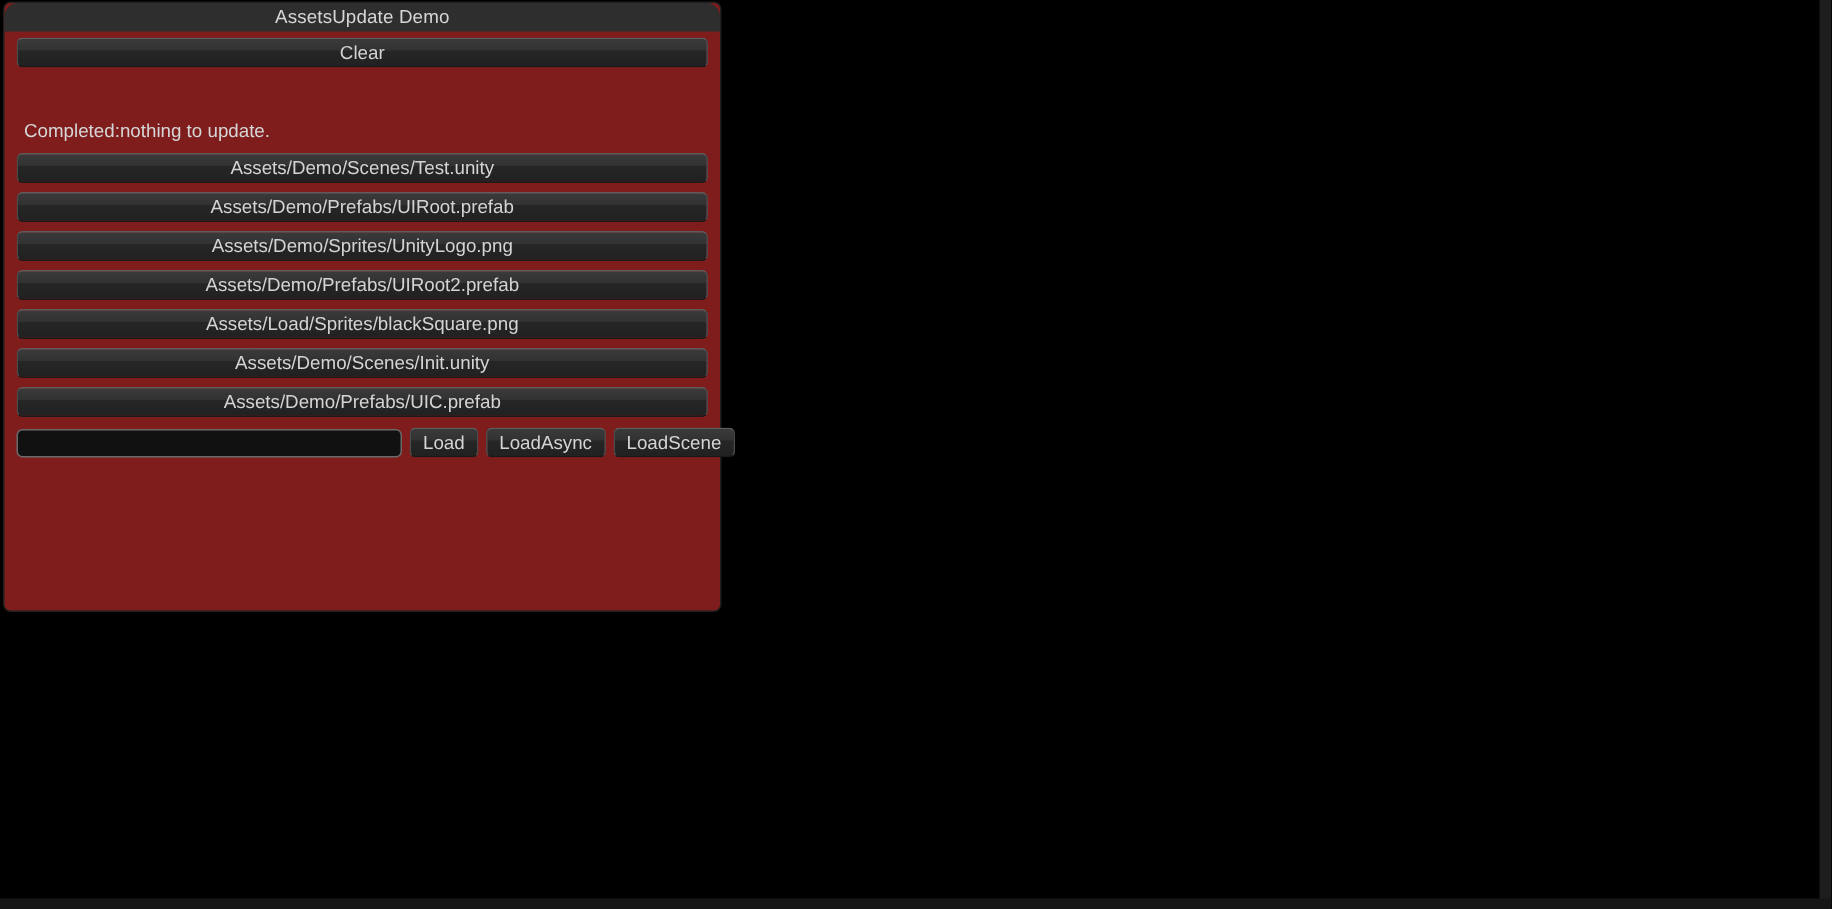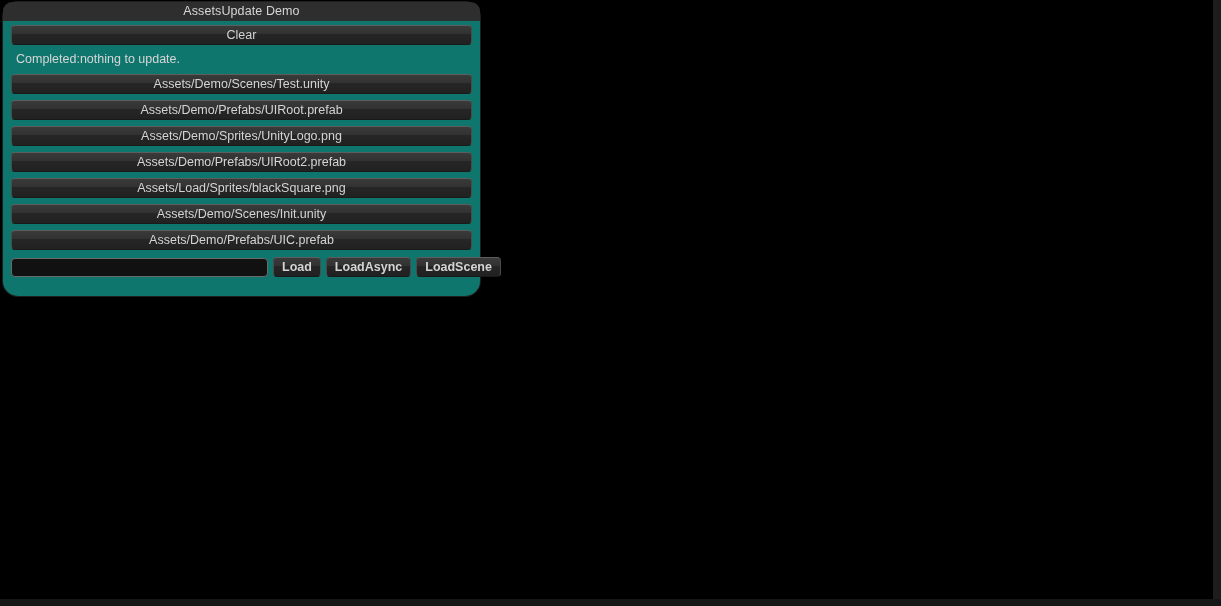--- a/index.html
+++ b/index.html
@@ -37,23 +37,23 @@
     width: 1221px; height: 7px;
     background: #161616;
   }
 
   
   #demo-window {
     position: absolute;
     left: 3px;
     top: 2px;
     width: 477px;
-    height: 294px;
-    background: #0f766e;
-    border-radius: 15px;
+    height: 405px;
+    background: #7f1d1d;
+    border-radius: 4px;
     box-shadow: 0 0 0 1px #1f1f1f;
     box-sizing: border-box;
   }
 
   .title-bar {
     height: 19px;
     line-height: 19px;
     text-align: center;
     color: #d6d6d6;
     font-size: 12.5px;
@@ -95,20 +95,21 @@
   #clear-button {
     margin-top: 3px;
   }
 
   .status-line {
     color: #d6d6d6;
     font-size: 12.5px;
     line-height: 14px;
     padding: 7px 0 0 5px;
     user-select: none;
+    margin-top: 28px;
   }
   .status-line.second {
     padding-top: 11px;
   }
 
   #asset-list {
     margin-top: 8px;
   }
   .asset-row {
     margin-bottom: 6px;
@@ -134,21 +135,20 @@
     font-size: 12.5px;
     font-family: "Liberation Sans", sans-serif;
     padding: 0 5px;
     outline: none;
   }
   .action-btn {
     flex: 0 0 auto;
     width: auto;
     padding: 0 8px;
     height: 20px;
-    font-weight: bold;
   }
 </style>
 </head>
 <body>
 
 <div id="screen">
 
   <div id="demo-window">
 
     <div class="title-bar">

